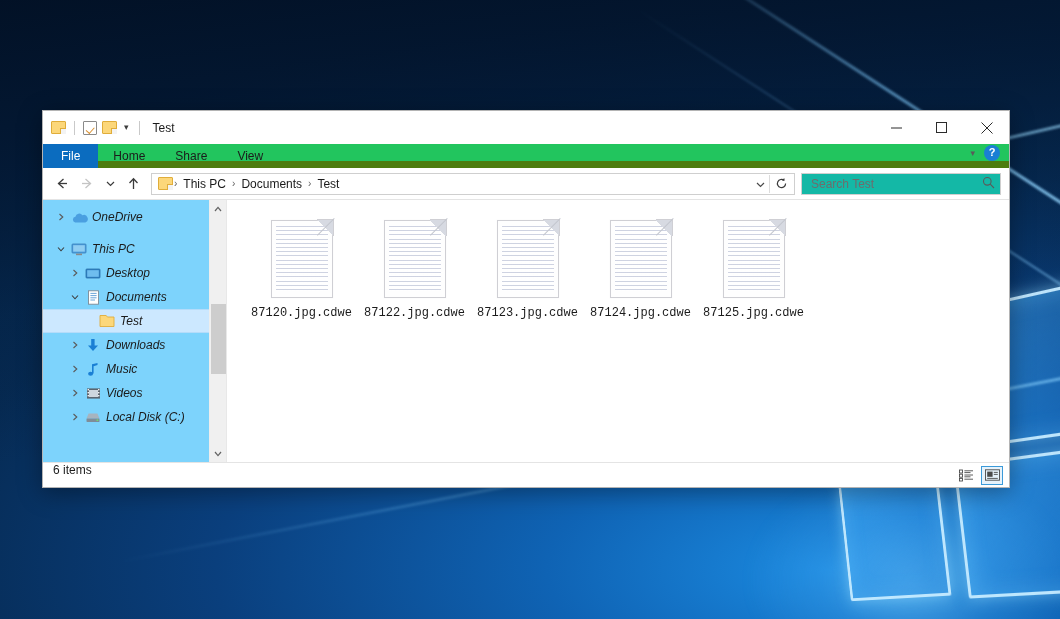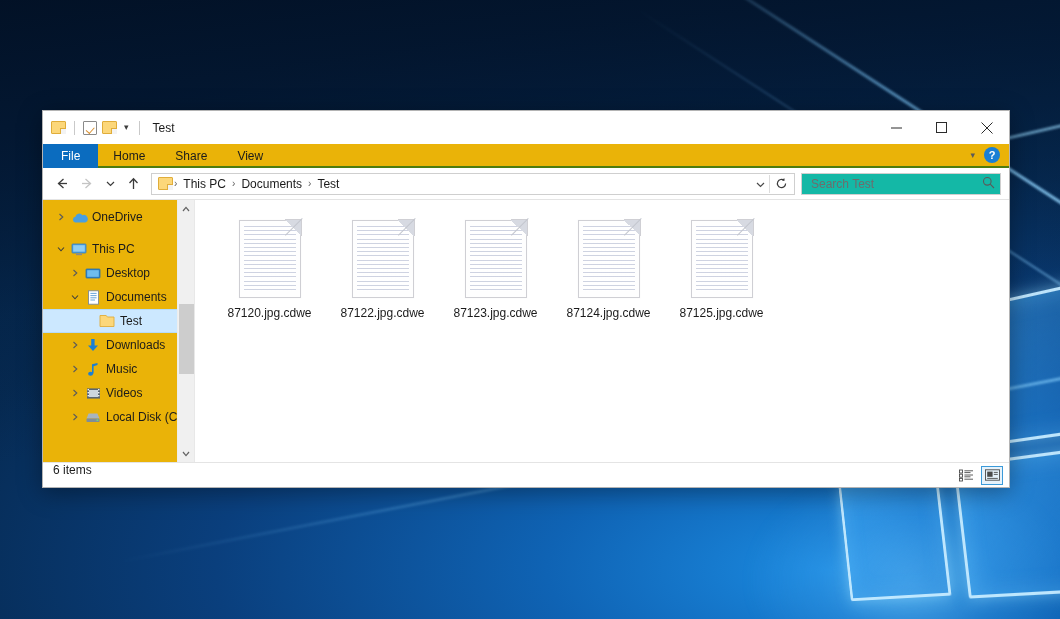--- a/index.html
+++ b/index.html
@@ -127,22 +127,22 @@
     width: 45px; height: 33px;
     display: flex; align-items: center; justify-content: center;
     color: #2b2b2b;
   }
   .wbtn svg { display: block; }
 
   
   .ribbon {
     height: 24px;
     display: flex; align-items: stretch;
-    border-bottom: 2px solid #4d7c0f;
-    background: #eab308;
+    border-bottom: 7px solid #4d7c0f;
+    background: #22c55e;
     flex: none;
   }
   .tab {
     display: flex; align-items: center; justify-content: center;
     padding: 0 15px;
     font-size: 12px; color: #1b1b1b;
     height: 24px;
   }
   .tab.file {
     background: #0b6cbf; color: #ffffff;
@@ -221,26 +221,27 @@
   
   .body {
     flex: 1 1 auto;
     display: flex;
     min-height: 0;
     border-top: 1px solid #e4e4e4;
   }
 
   
   .sidebar {
-    width: 152px; flex: none;
-    background: #eab308;
+    width: 184px; flex: none;
+    background: #7dd3fc;
     border-right: 1px solid #e8e8e8;
     position: relative;
     overflow: hidden;
     padding-top: 5px;
+    font-style: italic;
   }
   .tree-item {
     height: 24px;
     display: flex; align-items: center;
     padding-right: 4px;
     white-space: nowrap;
     font-size: 12px;
     color: #1b1b1b;
   }
   .tree-item.selected {
@@ -278,20 +279,21 @@
 
   
   .filepane {
     flex: 1 1 auto;
     background: #ffffff;
     padding: 18px 0 0 18px;
     display: flex; flex-wrap: wrap;
     align-content: flex-start;
     gap: 0;
     overflow: hidden;
+    font-family: Liberation Mono, monospace;
   }
   .fileitem {
     width: 113px;
     display: flex; flex-direction: column; align-items: center;
     padding-top: 2px;
   }
   .doc-icon {
     width: 62px; height: 78px;
     position: relative;
     margin-bottom: 8px;

